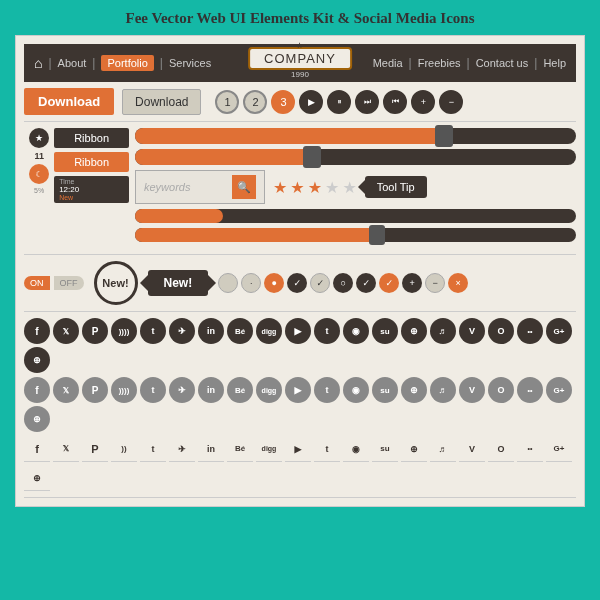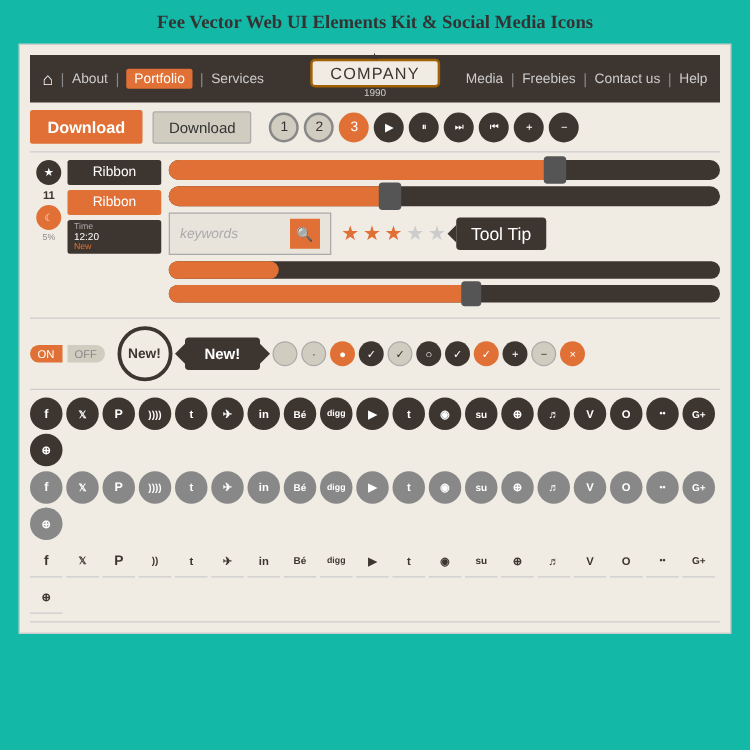--- a/index.html
+++ b/index.html
@@ -263,21 +263,21 @@
       display: flex;
       align-items: center;
       gap: 3px;
     }
     .star { color: #e07035; font-size: 16px; }
     .star-empty { color: #ccc; font-size: 16px; }
     .tooltip-box {
       background: #3d3530;
       color: #fff;
       padding: 5px 12px;
-      font-size: 14px;
+      font-size: 11px;
       border-radius: 3px;
       position: relative;
     }
     .tooltip-box::before {
       content: '';
       position: absolute;
       left: -7px;
       top: 50%;
       transform: translateY(-50%);
       border: 7px solid transparent;

